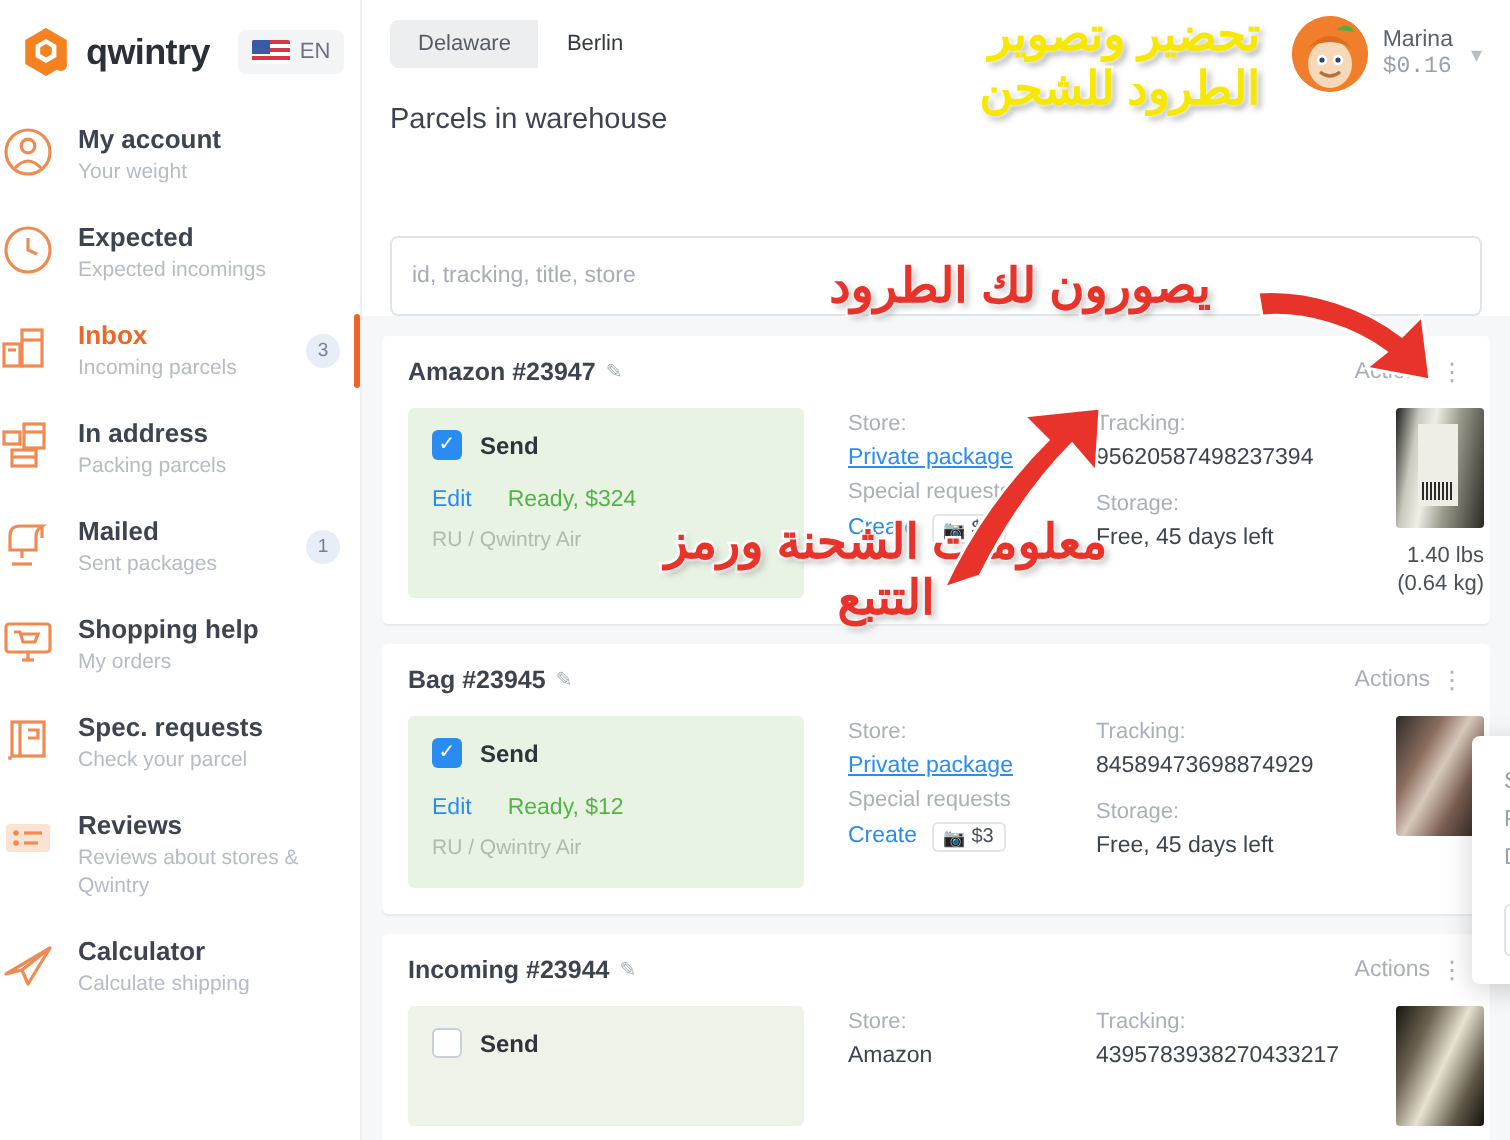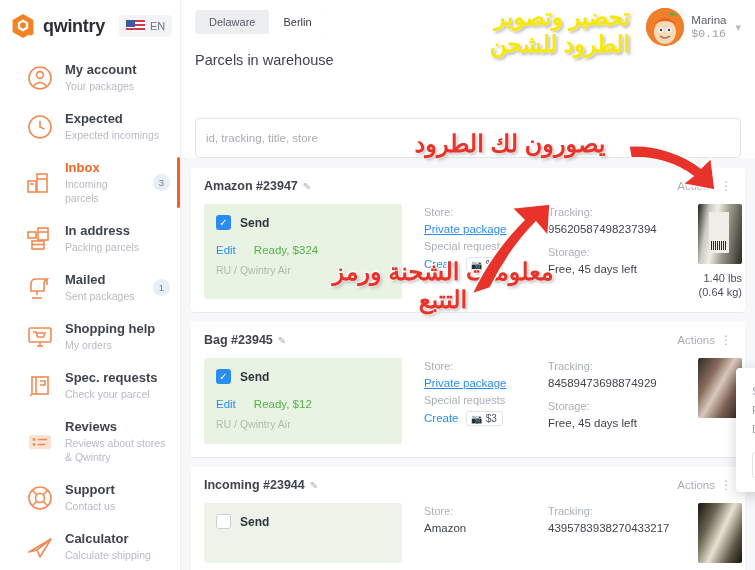--- a/index.html
+++ b/index.html
@@ -25,22 +25,22 @@
     padding: 5px 7px; display: flex; align-items: center; gap: 5px;
   }
   .flag { width: 19px; height: 12px; position: relative; overflow: hidden; border-radius: 1px; }
   .flag .stripes { position: absolute; inset: 0;
     background: repeating-linear-gradient(to bottom, #d8344a 0, #d8344a 2px, #fff 2px, #fff 4px); }
   .flag .canton { position: absolute; left: 0; top: 0; width: 9px; height: 7px; background: #3b5aa6; }
   .lang-label { font-size: 11px; color: #6b7280; }
 
   .nav { margin-top: 14px; }
   .nav-item {
-    display: flex; align-items: center; gap: 11px;
-    padding: 9px 10px 9px 26px; position: relative; cursor: pointer;
+    display: flex; align-items: flex-start; gap: 11px;
+    padding: 9px 10px 9px 0; position: relative; cursor: pointer;
   }
   .nav-icon { width: 28px; height: 28px; flex: 0 0 28px; display: flex; align-items: center; justify-content: center; }
   .nav-texts { flex: 1 1 auto; min-width: 0; }
   .nav-title { font-size: 13px; font-weight: bold; color: #3d4450; line-height: 15px; }
   .nav-sub { font-size: 10.5px; color: #b6bbc4; line-height: 14px; margin-top: 2px; }
   .nav-item.active .nav-title { color: #ec6726; }
   .nav-item.active .active-bar {
     position: absolute; right: 0px; top: 6px; bottom: 6px; width: 3px;
     background: #ec6726; border-radius: 2px;
   }
@@ -166,21 +166,21 @@
         <div class="nav-item">
           <span class="nav-icon">
             <svg width="26" height="26" viewBox="0 0 26 26">
               <circle cx="13" cy="13" r="11" stroke="#ef8b52" fill="none" stroke-width="1.6"></circle>
               <circle cx="13" cy="10" r="3.4" stroke="#ef8b52" fill="none" stroke-width="1.6"></circle>
               <path d="M6.5 21 q6.5 -7 13 0" stroke="#ef8b52" fill="none" stroke-width="1.6"></path>
             </svg>
           </span>
           <span class="nav-texts">
             <span class="nav-title" style="display:block">My account</span>
-            <span class="nav-sub" style="display:block">Your packages</span>
+            <span class="nav-sub" style="display:block">Your weight</span>
           </span>
         </div>
         <div class="nav-item">
           <span class="nav-icon">
             <svg width="26" height="26" viewBox="0 0 26 26">
               <circle cx="13" cy="13" r="11" stroke="#ef8b52" fill="none" stroke-width="1.6"></circle>
               <path d="M13 7 L13 13 L17.5 15" stroke="#ef8b52" fill="none" stroke-width="1.6"></path>
             </svg>
           </span>
           <span class="nav-texts">
@@ -268,33 +268,20 @@
               <rect x="3" y="6" width="22" height="14" rx="2" fill="#fbe3d3"></rect>
               <circle cx="8" cy="10.5" r="1.4" fill="#ef8b52"></circle>
               <circle cx="8" cy="15.5" r="1.4" fill="#ef8b52"></circle>
               <path d="M12 10.5 L21 10.5" stroke="#ef8b52" stroke-width="1.6"></path>
               <path d="M12 15.5 L19 15.5" stroke="#ef8b52" stroke-width="1.6"></path>
             </svg>
           </span>
           <span class="nav-texts">
             <span class="nav-title" style="display:block">Reviews</span>
             <span class="nav-sub" style="display:block">Reviews about stores &amp; Qwintry</span>
-          </span>
-        </div>
-        <div class="nav-item">
-          <span class="nav-icon">
-            <svg width="26" height="26" viewBox="0 0 26 26">
-              <circle cx="13" cy="13" r="11" stroke="#ef8b52" fill="none" stroke-width="1.6"></circle>
-              <circle cx="13" cy="13" r="4.5" stroke="#ef8b52" fill="none" stroke-width="1.6"></circle>
-              <path d="M5.3 5.3 L9.8 9.8 M20.7 5.3 L16.2 9.8 M5.3 20.7 L9.8 16.2 M20.7 20.7 L16.2 16.2" stroke="#ef8b52" fill="none" stroke-width="1.6"></path>
-            </svg>
-          </span>
-          <span class="nav-texts">
-            <span class="nav-title" style="display:block">Support</span>
-            <span class="nav-sub" style="display:block">Contact us</span>
           </span>
         </div>
         <div class="nav-item">
           <span class="nav-icon">
             <svg width="28" height="26" viewBox="0 0 28 26">
               <path d="M3 18 L25 5 L14 23 L11 16 Z" stroke="#ef8b52" fill="none" stroke-width="1.6" stroke-linejoin="round"></path>
               <path d="M11 16 L25 5" stroke="#ef8b52" fill="none" stroke-width="1.6"></path>
             </svg>
           </span>
           <span class="nav-texts">

